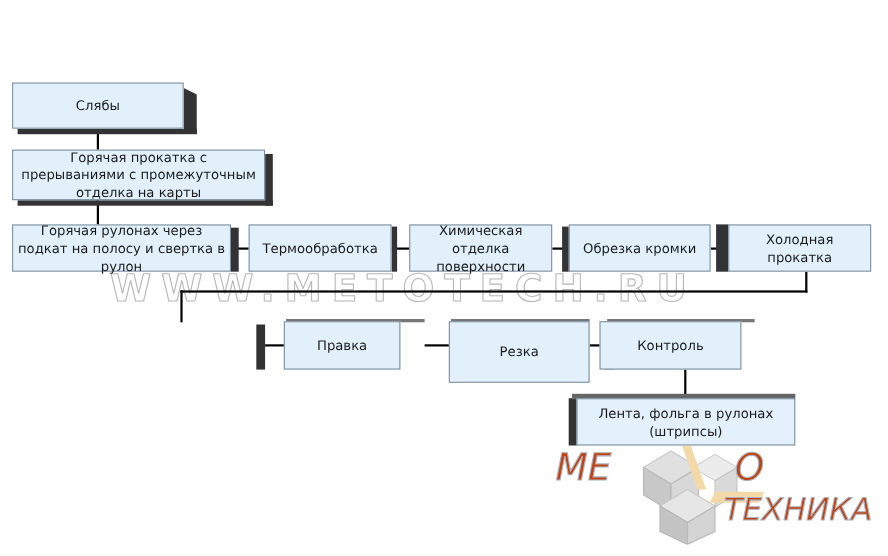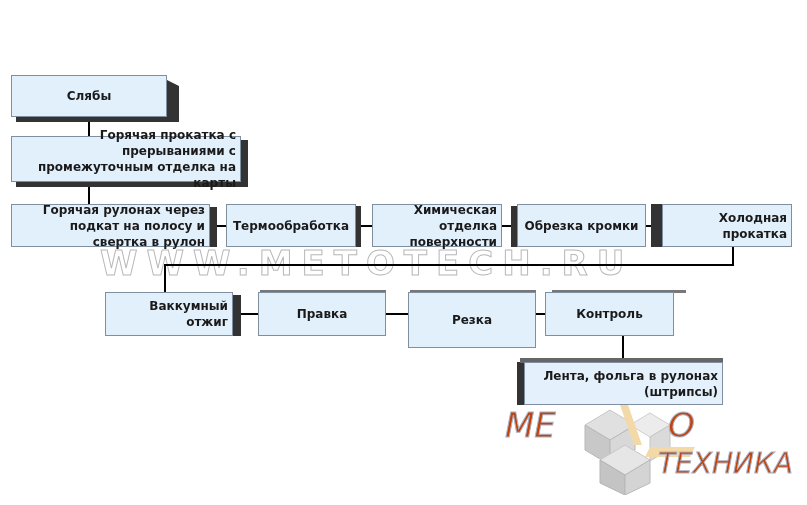--- a/index.html
+++ b/index.html
@@ -2,21 +2,21 @@
 <html><head>
 <meta charset="utf-8">
 <style>
   html, body { margin:0; padding:0; background:#ffffff; }
   body { width:807px; height:505px; position:relative; overflow:hidden;
          font-family:"DejaVu Sans", "Liberation Sans", sans-serif; }
   .canvas { position:absolute; left:0; top:0; width:807px; height:505px; }
   .line { position:absolute; background:#000; }
   .box { position:absolute; box-sizing:border-box; background:#e2f0fc;
          border:1px solid #7f8fa0; display:flex; align-items:center; justify-content:center;
-         text-align:right; font-size:12px; line-height:16px; color:#1a1a1a; padding:0 4px;font-weight:bold; }
+         text-align:center; font-size:12px; line-height:16px; color:#1a1a1a; padding:0 4px; }
   .shadow { position:absolute; background:#333; }
   .watermark { position:absolute; left:100px; top:243px; width:640px; height:40px;
                font-family:"DejaVu Sans", sans-serif; font-size:34px; font-weight:bold;
                letter-spacing:9px; color:#fff; -webkit-text-stroke:1px #b8b8b8;
                line-height:40px; white-space:nowrap; z-index:0; }
   .logo { position:absolute; left:500px; top:405px; width:290px; height:90px; }
   .logo-txt { position:absolute; font-style:italic; font-weight:normal; font-family:"DejaVu Sans", sans-serif;
               color:#c2410c; -webkit-text-stroke:1px #aab4c6; }
   .z1 { z-index:1; } .z2 { z-index:2; }
 </style>
@@ -75,24 +75,23 @@
 
   <div class="box z2" style="left:226px;top:204px;width:130px;height:43px">Термообработка</div>
 
   <div class="shadow z1" style="left:511px;top:206px;width:7px;height:41px"></div>
   <div class="box z2" style="left:517px;top:204px;width:129px;height:43px">Обрезка кромки</div>
 
   <div class="shadow z1" style="left:651px;top:204px;width:12px;height:43px"></div>
   <div class="box z2" style="left:662px;top:204px;width:130px;height:43px">Холодная прокатка</div>
 
   <div class="shadow z1" style="left:233px;top:295px;width:8px;height:41px"></div>
-  <div class="box z2" style="left:105px;top:292px;width:128px;height:44px">Ваккумный отжиг</div>
 
   <div class="shadow z1" style="left:260px;top:290px;width:126px;height:3px;background:#777"></div>
-  <div class="box z2" style="left:258px;top:292px;width:128px;height:44px">Правка</div>
+  <div class="box z2" style="left:258px;top:292px;width:106px;height:44px">Правка</div>
 
   <div class="shadow z1" style="left:410px;top:290px;width:126px;height:3px;background:#777"></div>
   <div class="box z2" style="left:408px;top:292px;width:128px;height:56px">Резка</div>
 
   <div class="shadow z1" style="left:550px;top:292px;width:8px;height:44px"></div>
   <div class="shadow z1" style="left:552px;top:290px;width:134px;height:3px;background:#777"></div>
   <div class="box z2" style="left:545px;top:292px;width:129px;height:44px">Контроль</div>
 
   <div class="shadow z1" style="left:517px;top:362px;width:8px;height:43px"></div>
   <div class="shadow z1" style="left:520px;top:358px;width:203px;height:5px;background:#666"></div>

